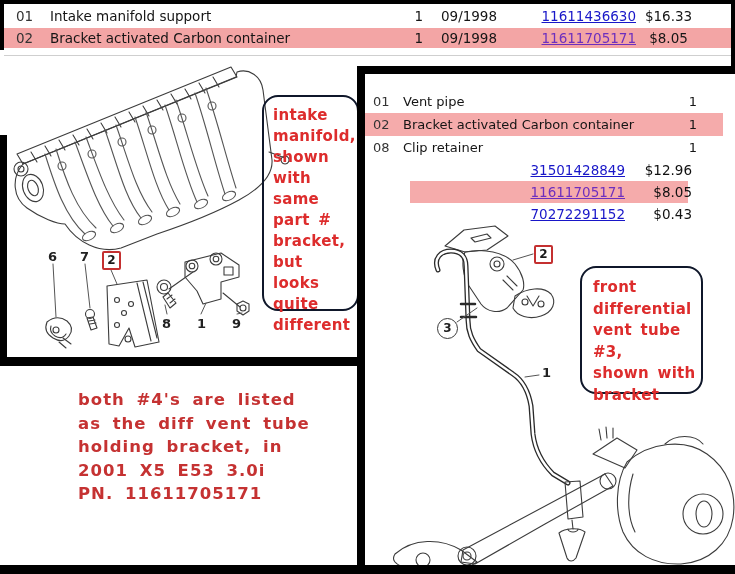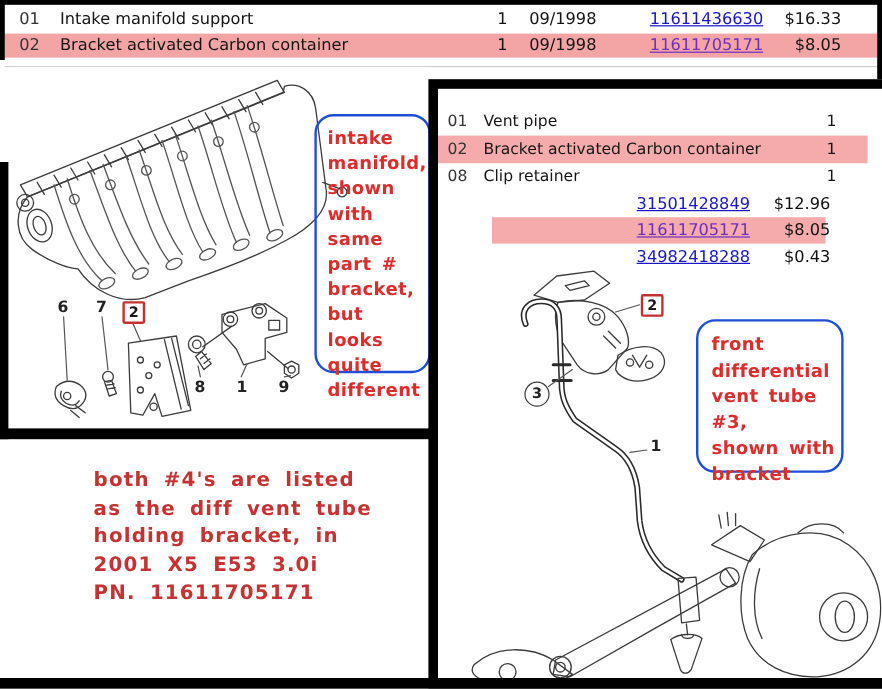--- a/index.html
+++ b/index.html
@@ -11,37 +11,37 @@
   .toptable{position:absolute;left:4px;top:4px;width:727px;height:51px;background:#fff;}
   .tt-line{position:absolute;left:0;top:51px;width:727px;height:1px;background:#cfcfcf;}
   .t-row{display:grid;grid-template-columns:34px 355px 18px 92px 121px 65px;
          align-items:center;height:20px;margin-top:2px;padding:0 30px 0 12px;
          font-size:13.5px;color:#151515;}
   .t-row.hl{background:#f3a5a5;}
   .c-ref{color:#333;}
   .c-qty{text-align:right;}
   .c-date{text-align:center;}
   .c-part{text-align:right;}
-  .c-price{text-align:right;}
+  .c-price{text-align:center;}
   .plink{text-decoration:underline;cursor:pointer;}
   .blue{color:#1816c8;}
   .purple{color:#6d2fbe;}
 
   
   .leftpane{position:absolute;left:7px;top:56px;width:350px;height:303px;background:#fff;}
   .mansvg{position:absolute;left:0;top:0;}
   .dlabel{position:absolute;font-weight:bold;font-size:13px;color:#222;}
   .redbox{position:absolute;width:15px;height:15px;border:2px solid #c43030;background:#fff;
           color:#1a1a1a;font-weight:bold;font-size:12px;line-height:15px;text-align:center;
           border-radius:2px;}
   .circlelbl{position:absolute;width:19px;height:19px;border:1.4px solid #3a3a3a;border-radius:50%;
           background:#fff;color:#222;font-weight:bold;font-size:12px;line-height:19px;text-align:center;}
 
   
-  .annobox{position:absolute;border:2px solid #1d4ed8;border-radius:16px;background:transparent;
+  .annobox{position:absolute;border:2px solid #0f172a;border-radius:16px;background:transparent;
            color:#dd2c2c;font-weight:bold;font-size:15px;line-height:21px;
            letter-spacing:.3px;word-spacing:3px;}
   .intakebox{left:255px;top:39px;width:84px;height:196px;padding:8px 0 8px 9px;}
   .frontbox{left:215px;top:192px;width:108px;height:115px;padding:9px 0 0 11px;line-height:21.5px;}
   .bottomnote{position:absolute;left:78px;top:388px;color:#c53232;font-weight:bold;
               font-size:16.5px;line-height:23.5px;letter-spacing:1px;word-spacing:5px;}
 
   
   .rightpanel{position:absolute;left:357px;top:66px;width:378px;height:508px;background:#000;}
   .panel-inner{position:absolute;left:8px;top:8px;width:370px;height:492px;background:#fff;overflow:hidden;}
@@ -231,21 +231,21 @@
         <div class="part-row">
           <a class="plink blue">31501428849</a>
           <span class="pprice">$12.96</span>
         </div>
         <div class="part-row">
           <span class="band"></span>
           <a class="plink purple">11611705171</a>
           <span class="pprice">$8.05</span>
         </div>
         <div class="part-row">
-          <a class="plink blue">34982418288</a>
+          <a class="plink blue">70272291152</a>
           <span class="pprice">$0.43</span>
         </div>
       </div>
 
       <svg class="ventsvg" width="370" height="342" viewBox="0 0 370 342">
         <g fill="none" stroke="#3c3c3c" stroke-width="1.1" stroke-linejoin="round" stroke-linecap="round">
 
           <g>
             <path d="M80 22 L99 6 L130 2 L143 12 L122 26 L100 28 Z"></path>
             <path d="M106 14 L122 10 L126 14 L110 18 Z"></path>

